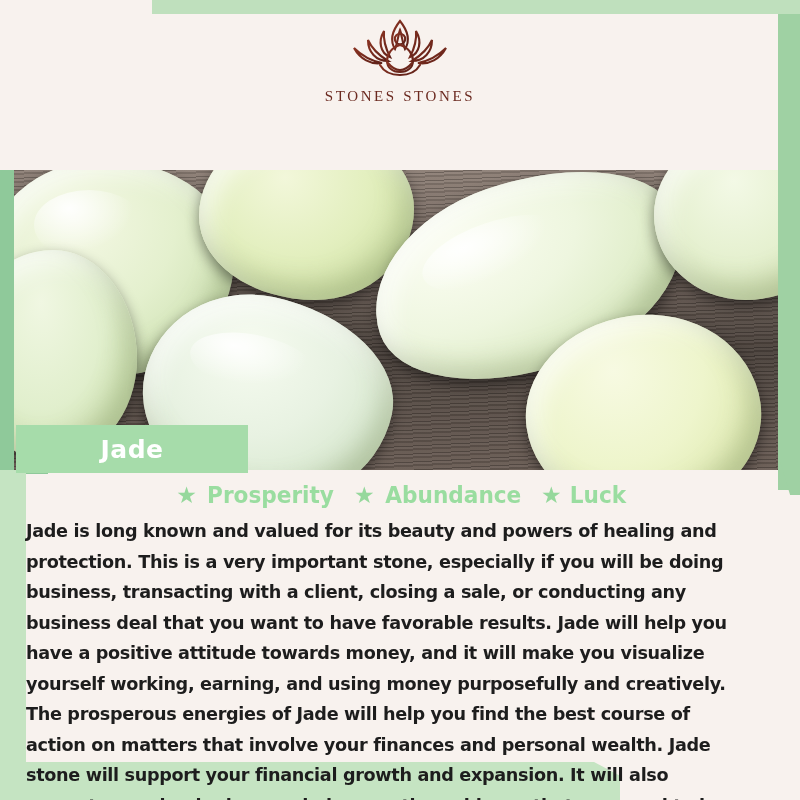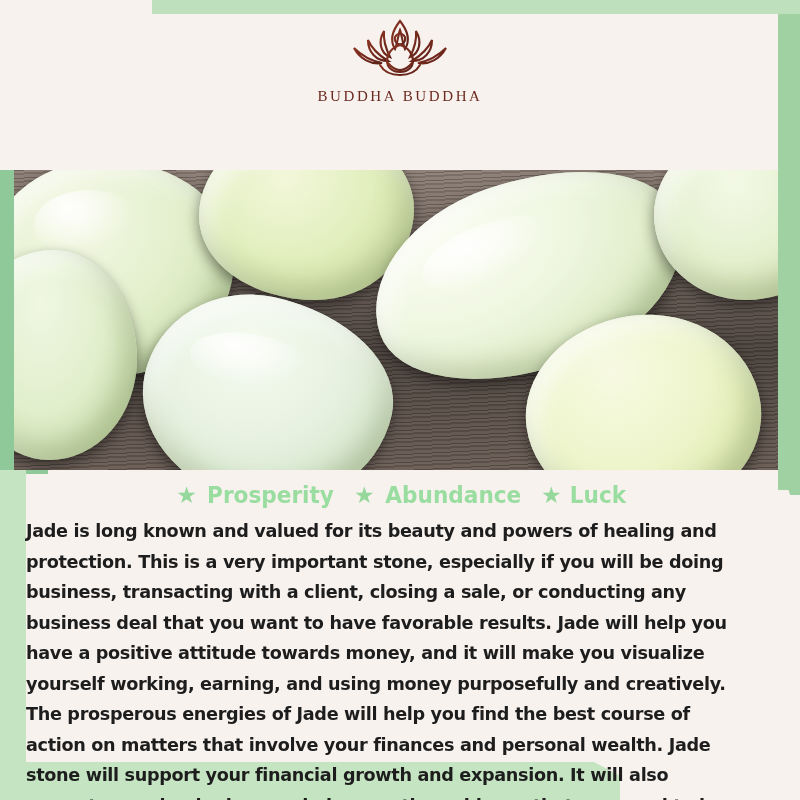--- a/index.html
+++ b/index.html
@@ -209,21 +209,21 @@
           <path d="M92 25 C92 37 84 46 72 46 C80 41 88 34 92 25 Z"></path>
           <path d="M14 33 C20 44 31 50 42 48 C32 46 22 41 14 33 Z"></path>
           <path d="M106 33 C100 44 89 50 78 48 C88 46 98 41 106 33 Z"></path>
           <circle cx="60" cy="24" r="5.2"></circle>
           <path d="M60 30 C52 32 47 39 47 46 C47 52 52 57 60 57 C68 57 73 52 73 46 C73 39 68 32 60 30 Z"></path>
           <path d="M48 48 C52 53 56 55 60 55 C64 55 68 53 72 48"></path>
           <path d="M40 50 C44 57 51 60 60 60 C69 60 76 57 80 50"></path>
         </g>
       </svg>
     </span>
-    <span class="logo-text">BUDDHA BUDDHA</span>
+    <span class="logo-text">STONES STONES</span>
   </div>
 
 
   <div class="photo">
     <div class="wood"></div>
 
     <div class="stone" style="left:-30px; top:-10px; width:250px; height:215px;
                 background:radial-gradient(ellipse at 36% 28%, #f4f8e4 0%, #e4f0ce 45%, #cfe2b4 78%, #b9d5a0 100%);
                 border-radius:48% 52% 46% 54% / 50% 46% 54% 50%;"></div>
     <div class="gloss" style="left:20px; top:20px; width:110px; height:70px;"></div>
@@ -251,20 +251,23 @@
     <div class="stone" style="left:512px; top:145px; width:235px; height:200px;
                 background:radial-gradient(ellipse at 40% 26%, #f7fae2 0%, #eef5cc 45%, #dfeab1 78%, #cadd9c 100%);
                 border-radius:50% 50% 48% 52% / 48% 52% 48% 52%;
                 transform:rotate(-8deg);"></div>
 
     <div class="stone" style="left:640px; top:-40px; width:190px; height:170px;
                 background:radial-gradient(ellipse at 42% 30%, #f3f9e6 0%, #e5f0cf 48%, #d3e3b2 82%, #bdd39c 100%);
                 border-radius:50% 50% 52% 48% / 50% 50% 50% 50%;"></div>
   </div>
 
+  <div class="jade-band">
+    <span class="jade-text">Jade</span>
+  </div>
 
   <div class="content">
     <div class="benefits">
       <span class="benefit">
         <span class="star">★</span>
         <span class="blabel">Prosperity</span>
       </span>
       <span class="benefit">
         <span class="star">★</span>
         <span class="blabel">Abundance</span>

